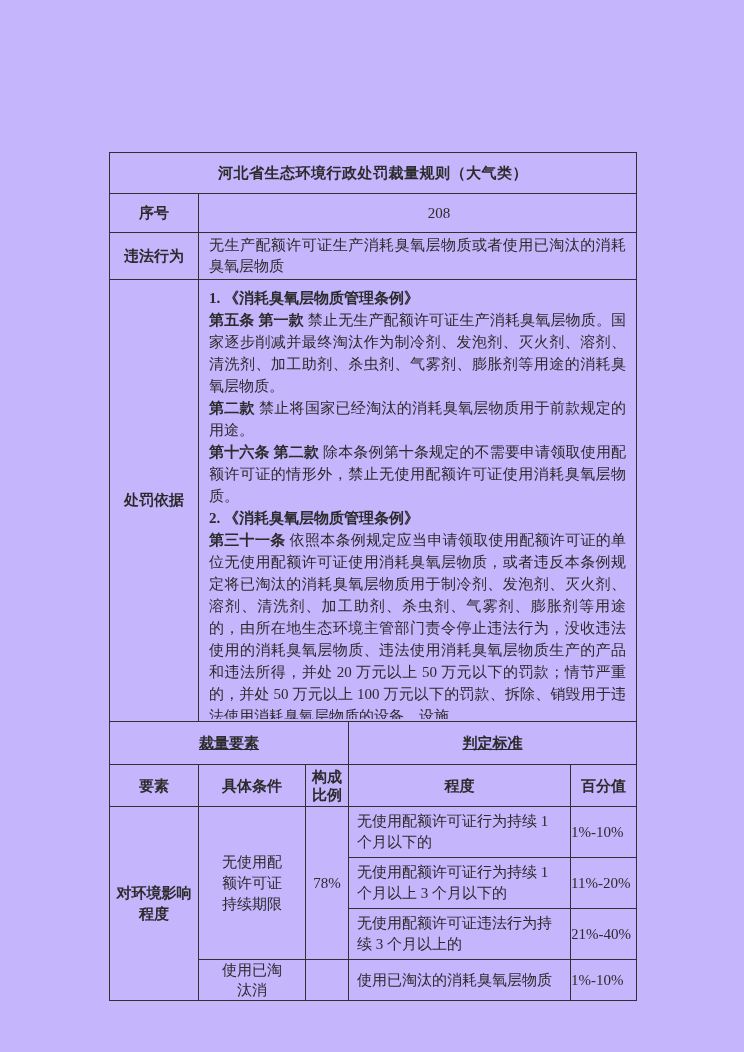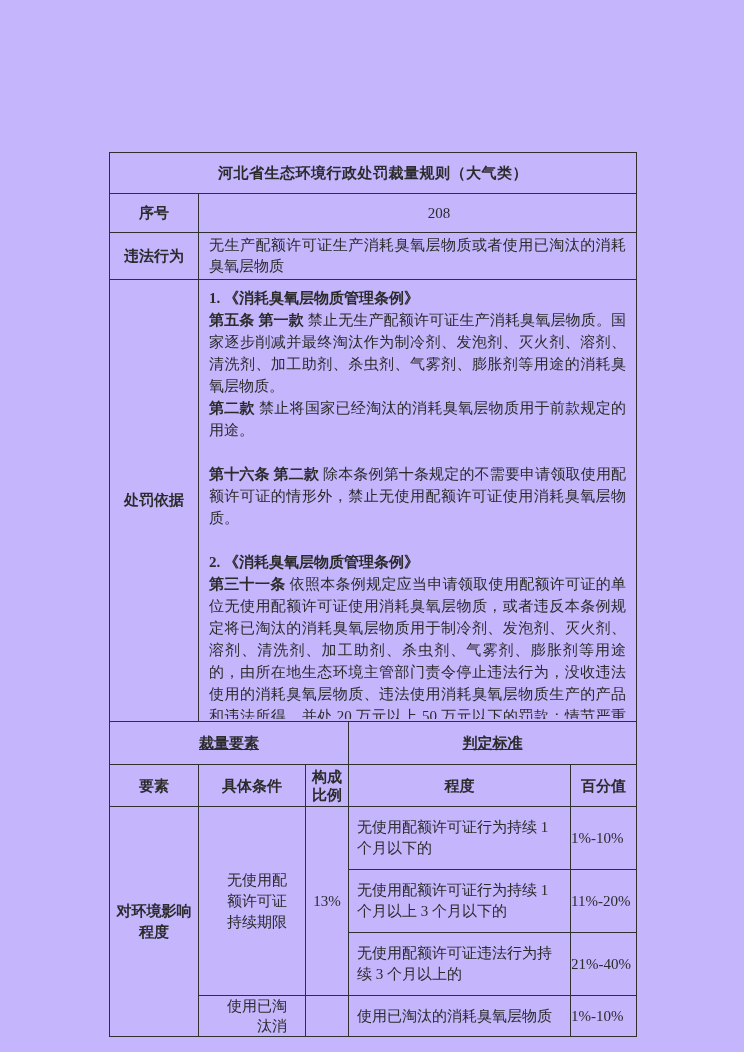--- a/index.html
+++ b/index.html
@@ -36,38 +36,38 @@
   .violation-text {
     text-align:justify; padding:2px 10px; line-height:21px;border-radius:19px;
   }
   .basis-row td { height:442px; vertical-align:top; }
   .basis-content {
     height:436px; overflow:hidden;
     padding:4px 10px 0 10px;
     line-height:22px; text-align:justify;
   }
   .basis-content p { margin:0; }
-  .basis-content p.gap { margin-top:22px; }
+  .basis-content p.gap { }
   .bold { font-weight:bold; }
   .group-header-row td { height:43px;text-decoration:underline; }
   .col-header-row td { height:42px; line-height:18px; }
   .col-header-row .label-cell { padding:2px; }
   .r1 td { height:43px; }
   .r2 td { height:42px; }
   .r3 td { height:40px; }
   .r4 td { height:22px; }
   .factor-cell {
     text-align:center; font-weight:bold; line-height:21px; padding:2px;
   }
   .cond-cell {
-    text-align:right; padding:2px 18px; line-height:21px; vertical-align:middle;
+    text-align:center; padding:2px 18px; line-height:21px; vertical-align:middle;
   }
   .ratio-cell { text-align:center; font-size:14px; }
   .degree-cell {
-    text-align:left; padding:10px 8px; line-height:21px;
+    text-align:left; padding:4px 8px; line-height:21px;
   }
   .percent-cell { font-size:13.5px;border-radius:23px; }
   .clip-one-line { line-height:20px; padding-top:0; padding-bottom:0; vertical-align:top; }
   .footer {
     position:absolute; left:0; top:974px; width:744px;
     text-align:center; font-size:15px; color:#4b4b4b; letter-spacing:2px;
   }
 </style>
 </head>
 <body>
@@ -121,21 +121,21 @@
       <td class="label-cell">要素</td>
       <td class="label-cell">具体条件</td>
       <td class="label-cell">构成比例</td>
       <td class="label-cell">程度</td>
       <td class="label-cell">百分值</td>
     </tr>
 
     <tr class="r1">
       <td rowspan="4" class="factor-cell">对环境影响程度</td>
       <td rowspan="3" class="cond-cell">无使用配额许可证持续期限</td>
-      <td rowspan="3" class="ratio-cell">13%</td>
+      <td rowspan="3" class="ratio-cell">78%</td>
       <td class="degree-cell">无使用配额许可证行为持续 1 个月以下的</td>
       <td class="percent-cell">1%-10%</td>
     </tr>
 
     <tr class="r2">
       <td class="degree-cell">无使用配额许可证行为持续 1 个月以上 3 个月以下的</td>
       <td class="percent-cell">11%-20%</td>
     </tr>
 
     <tr class="r3">

